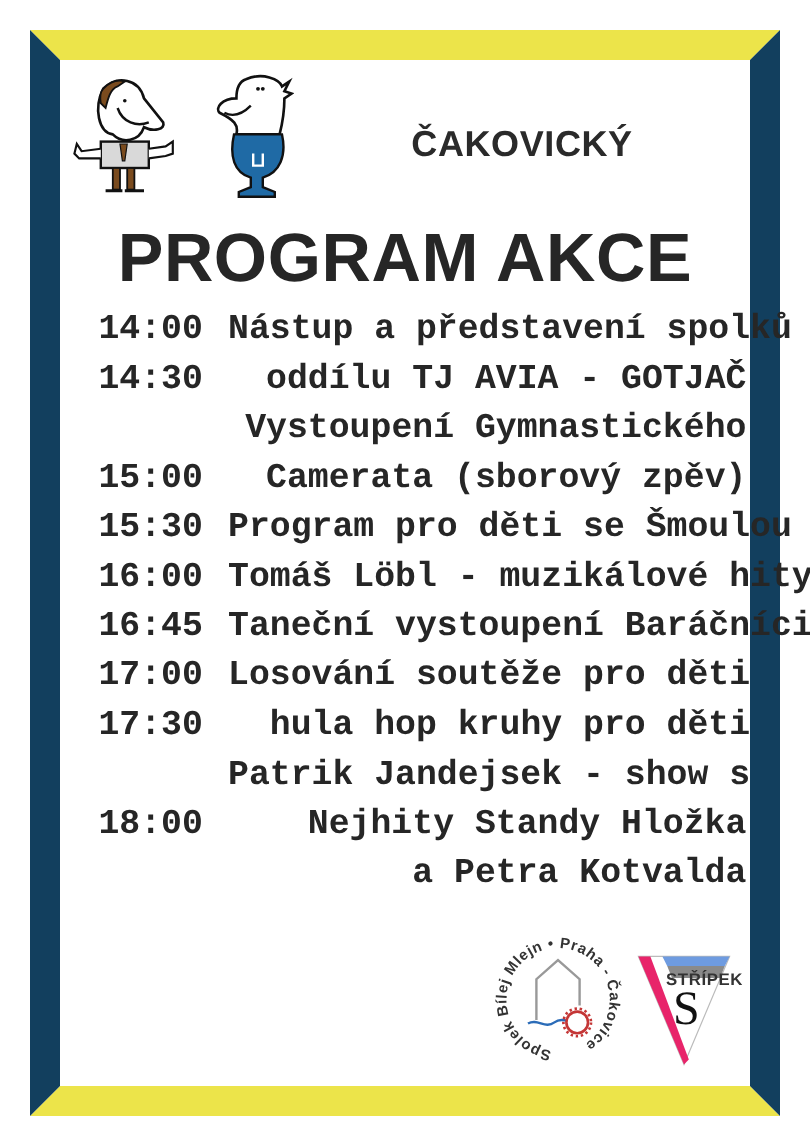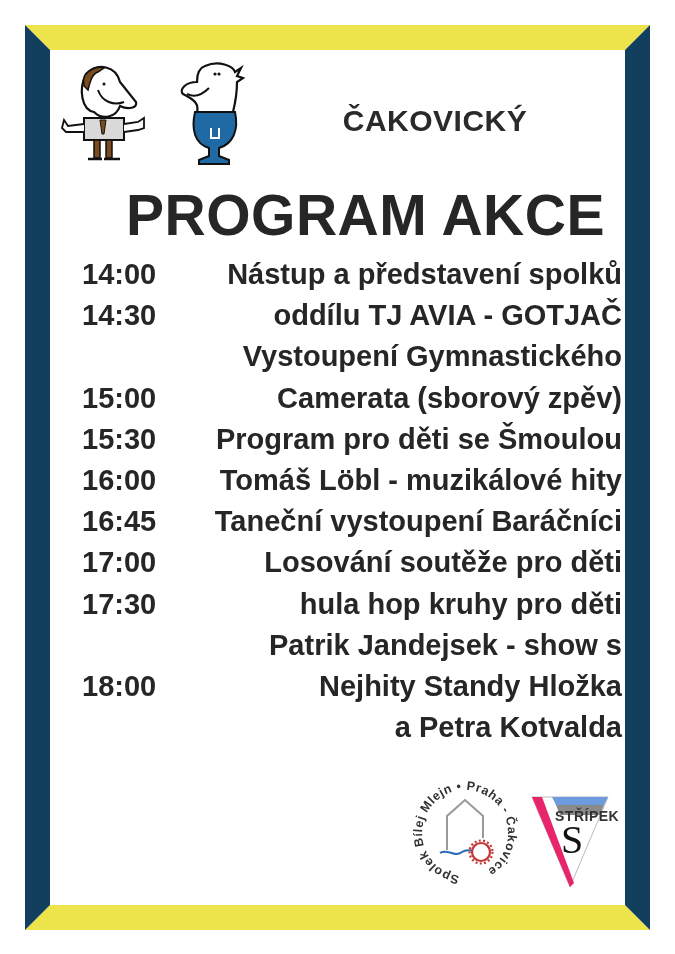--- a/index.html
+++ b/index.html
@@ -19,24 +19,23 @@
 
   .title-block {
     position: absolute; left: 200px; top: 26px; width: 370px;
     text-align: center; font-weight: bold; font-size: 30px; line-height: 40px;
     letter-spacing: 0.5px; color: #2a2a2a; margin-top: 25px;
   }
   .headline {
     position: absolute; left: 0; top: 132px; width: 575px; text-align: center;
     font-weight: bold; font-size: 57px; line-height: 66px; color: #262626;
     letter-spacing: 0.5px;
-    padding-left: 28px;
   }
   .schedule { position: absolute; left: 32px; top: 204px; width: 540px; }
-  .row { display: flex; font-weight: bold; font-size: 29px; line-height: 41.2px; color: #262626; }
+  .row { display: flex; font-weight: bold; font-size: 29px; line-height: 41.2px; color: #262626; font-family: Liberation Mono, monospace; }
   .time { width: 108px; flex: none; }
   .desc { flex: 1; white-space: nowrap; text-align: right; }
   .desc div { white-space: nowrap; }
 
   .logo-mlejn { position: absolute; left: 360px; top: 728px; width: 110px; height: 110px; }
   .logo-stripek { position: absolute; left: 480px; top: 745px; width: 80px; height: 95px; }
   .stripek-label {
     position: absolute; left: 505px; top: 758px; font-size: 14px; font-weight: bold;
     color: #333; letter-spacing: 0.5px;
   }

